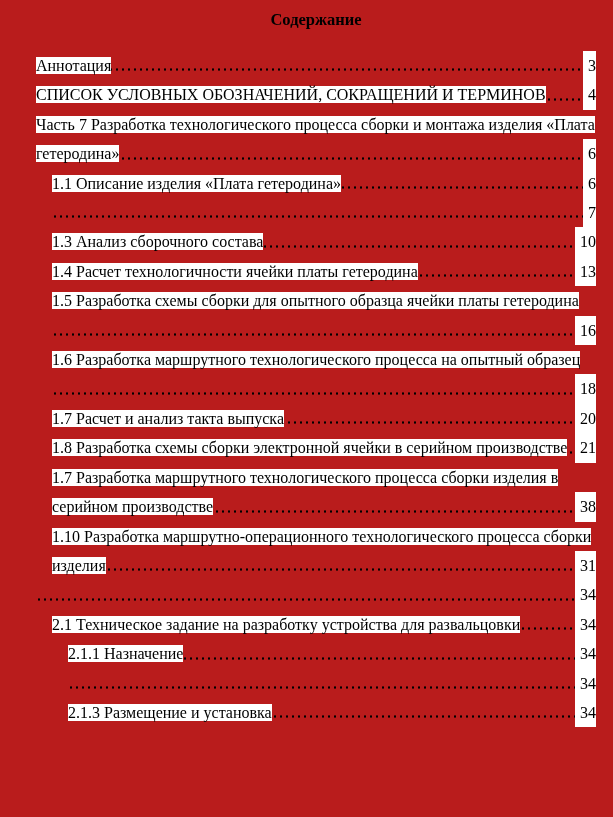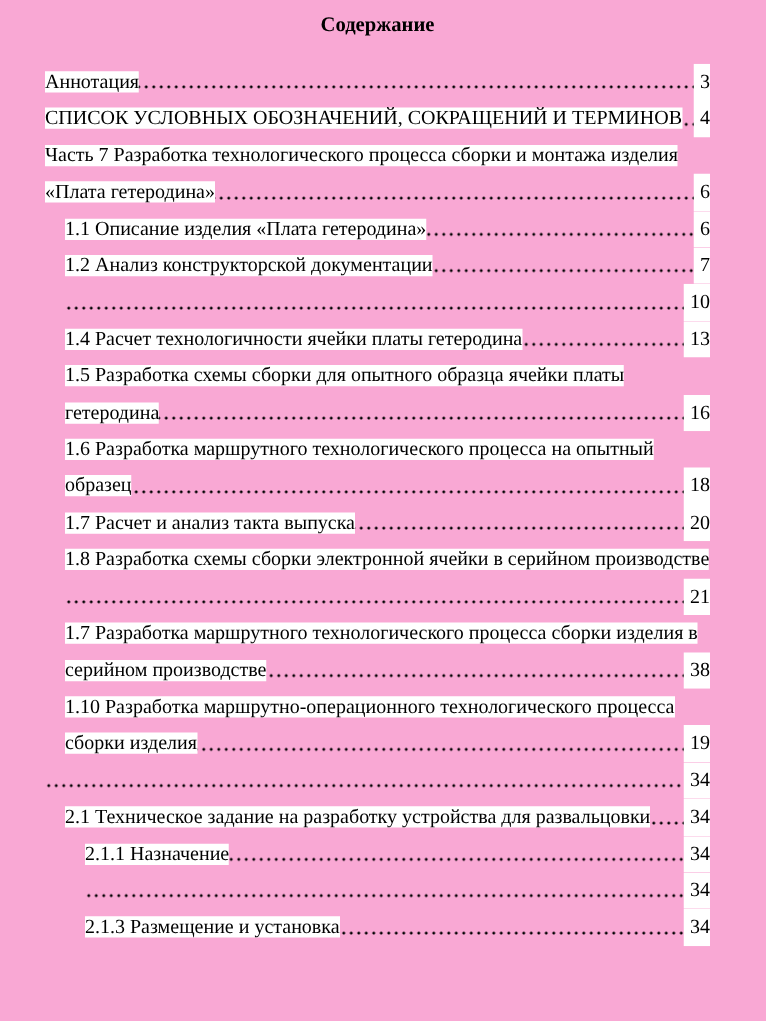--- a/index.html
+++ b/index.html
@@ -7,22 +7,22 @@
     width: 613px;
     min-height: 817px;
     background: #ffffff;
     color: #000000;
     font-family: "Liberation Serif", "DejaVu Serif", serif;
   }
   .document {
     box-sizing: border-box;
     width: 613px;
     min-height: 817px;
-    padding: 8px 45px 6px 36px;
-    background: #f9a8d4;
+    padding: 8px 17px 6px 36px;
+    background: #b91c1c;
   }
   .doc-title {
     font-size: 16.5px;
     font-weight: bold;
     text-align: center;
     margin: 0 0 19px 0;
     line-height: 24px;
   }
   .toc-entry {
     margin: 0;
@@ -51,37 +51,37 @@
   <div class="toc" id="toc">
   <p class="toc-entry level-0"><span class="toc-text">Аннотация</span><span class="toc-page">3</span></p>
 
   <p class="toc-entry level-0"><span class="toc-text">СПИСОК УСЛОВНЫХ ОБОЗНАЧЕНИЙ, СОКРАЩЕНИЙ И ТЕРМИНОВ</span><span class="toc-page">4</span></p>
 
 
   <p class="toc-entry level-0"><span class="toc-text">Часть 7 Разработка технологического процесса сборки и монтажа изделия «Плата гетеродина»</span><span class="toc-page">6</span></p>
 
   <p class="toc-entry level-1"><span class="toc-text">1.1 Описание изделия «Плата гетеродина»</span><span class="toc-page">6</span></p>
 
-  <p class="toc-entry level-1"><span class="toc-text">1.2 Анализ конструкторской документации</span><span class="toc-page">7</span></p>
+  <p class="toc-entry level-1"><span class="toc-page">7</span></p>
 
-  <p class="toc-entry level-1"><span class="toc-page">10</span></p>
+  <p class="toc-entry level-1"><span class="toc-text">1.3 Анализ сборочного состава</span><span class="toc-page">10</span></p>
 
   <p class="toc-entry level-1"><span class="toc-text">1.4 Расчет технологичности ячейки платы гетеродина</span><span class="toc-page">13</span></p>
 
   <p class="toc-entry level-1"><span class="toc-text">1.5 Разработка схемы сборки для опытного образца ячейки платы гетеродина</span><span class="toc-page">16</span></p>
 
   <p class="toc-entry level-1"><span class="toc-text">1.6 Разработка маршрутного технологического процесса на опытный образец</span><span class="toc-page">18</span></p>
 
   <p class="toc-entry level-1"><span class="toc-text">1.7 Расчет и анализ такта выпуска</span><span class="toc-page">20</span></p>
 
   <p class="toc-entry level-1"><span class="toc-text">1.8 Разработка схемы сборки электронной ячейки в серийном производстве</span><span class="toc-page">21</span></p>
 
   <p class="toc-entry level-1"><span class="toc-text">1.7 Разработка маршрутного технологического процесса сборки изделия в серийном производстве</span><span class="toc-page">38</span></p>
 
-  <p class="toc-entry level-1"><span class="toc-text">1.10 Разработка маршрутно-операционного технологического процесса сборки изделия</span><span class="toc-page">19</span></p>
+  <p class="toc-entry level-1"><span class="toc-text">1.10 Разработка маршрутно-операционного технологического процесса сборки изделия</span><span class="toc-page">31</span></p>
 
   <p class="toc-entry level-0"><span class="toc-page">34</span></p>
 
   <p class="toc-entry level-1"><span class="toc-text">2.1 Техническое задание на разработку устройства для развальцовки</span><span class="toc-page">34</span></p>
 
   <p class="toc-entry level-2"><span class="toc-text">2.1.1 Назначение</span><span class="toc-page">34</span></p>
 
   <p class="toc-entry level-2"><span class="toc-page">34</span></p>
 
   <p class="toc-entry level-2"><span class="toc-text">2.1.3 Размещение и установка</span><span class="toc-page">34</span></p>

